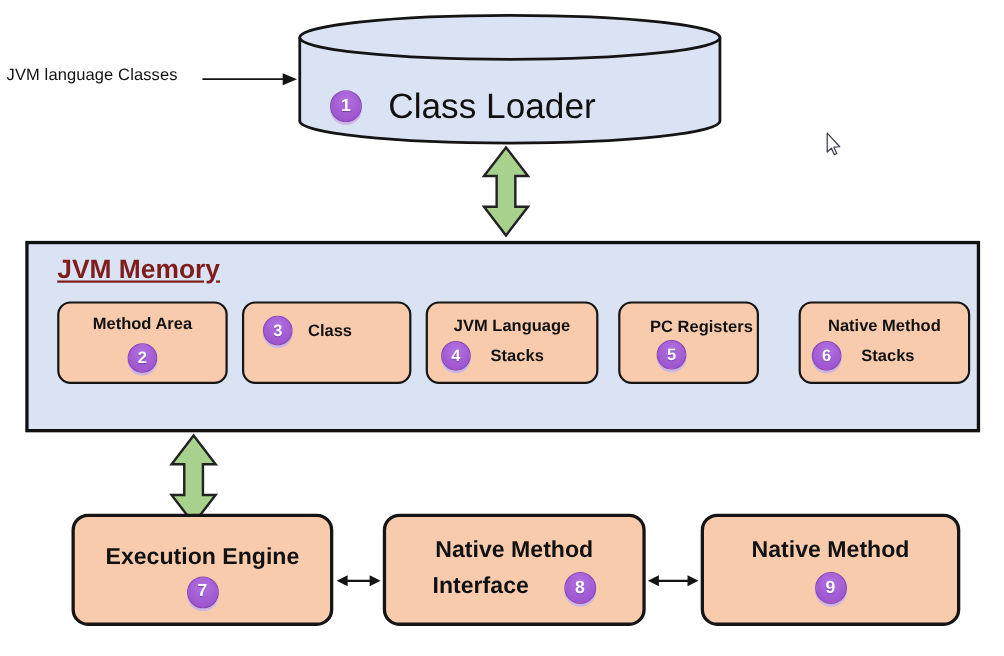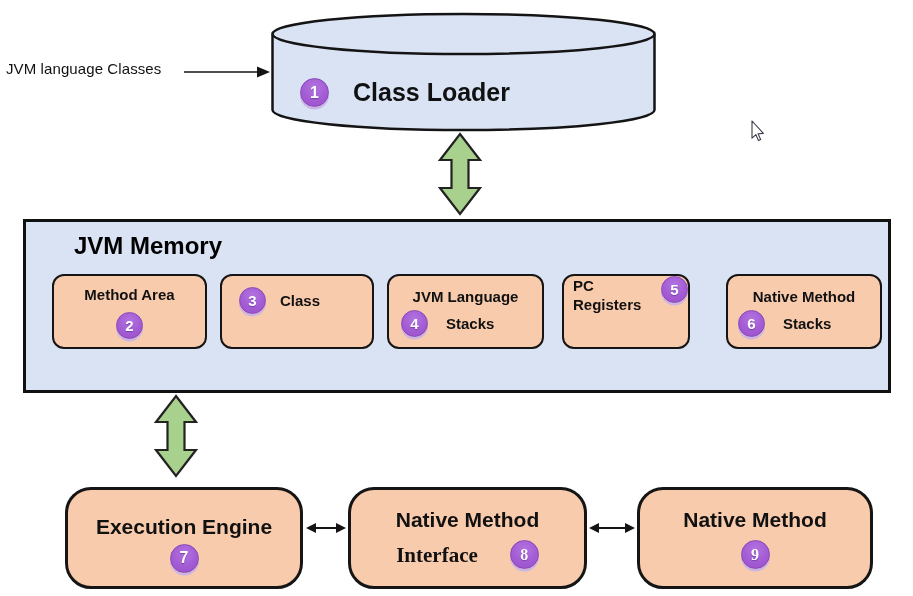--- a/index.html
+++ b/index.html
@@ -25,21 +25,21 @@
   .input-label {
     left: 6px; top: 60px;
     font-size: 15px; font-weight: normal; color: #111;
     letter-spacing: 0.1px;
   }
   .cyl-content {
     left: 300px; top: 78px; width: 320px;
     display: flex; align-items: center; gap: 24px;
   }
   .cyl-title {
-    font-size: 25px; font-weight: bold; color: #111;
+    font-size: 32px; font-weight: normal; color: #111;
   }
 
   
   .badge {
     border-radius: 50%;
     background: radial-gradient(circle at 50% 32%, #b273e0 0%, #a35cd4 55%, #9a4ecb 100%);
     border: 1px solid #8747b5;
     box-shadow: 0 2.5px 0 #cdb4e6;
     color: #ffffff;
     font-weight: bold;
@@ -50,22 +50,22 @@
   .badge-lg { width: 29px; height: 29px; font-size: 16px; }
   .badge-md { width: 27px; height: 27px; font-size: 15px; }
 
   
   .memory-panel {
     left: 23px; top: 219px; width: 868px; height: 174px;
     background: #dae3f3;
     border: 3px solid #111;
   }
   .memory-title {
-    position: absolute; left: 48px; top: 10px;
-    font-size: 24px; font-weight: bold; color: #000000;
+    position: absolute; left: 26px; top: 10px;
+    font-size: 24px; font-weight: bold; color: #7f1d1d; text-decoration: underline;
   }
   .comp {
     position: absolute; top: 52px; height: 75px;
     background: #f8cbad;
     border: 2.5px solid #151515;
     border-radius: 12px;
     font-size: 15px; font-weight: bold; color: #111;
     display: flex;
   }
   .comp .txt { line-height: 19px; }
@@ -73,41 +73,41 @@
   .comp-method { left: 26px; width: 155px;
     flex-direction: column; align-items: center; justify-content: center; gap: 8px; }
   .comp-heap { left: 194px; width: 154px;
     flex-direction: row; align-items: center; gap: 14px;
     padding-left: 17px; padding-bottom: 22px; }
   .comp-stacks { left: 361px; width: 157px;
     flex-direction: column; justify-content: center; gap: 4px; }
   .comp-stacks .line1 { text-align: center; }
   .comp-stacks .line2 { display: flex; align-items: center; gap: 18px; padding-left: 12px; }
   .comp-pc { left: 536px; width: 128px;
-    flex-direction: row; justify-content: center; align-items: flex-start;
-    padding-left: 9px; gap: 2px; }
+    flex-direction: column; justify-content: center; align-items: flex-start;
+    padding-left: 27px; gap: 2px; }
   .comp-pc .badge { margin-left: 6px; }
   .comp-native { left: 700px; width: 156px;
     flex-direction: column; justify-content: center; gap: 4px; }
   .comp-native .line1 { text-align: center; }
   .comp-native .line2 { display: flex; align-items: center; gap: 18px; padding-left: 10px; }
 
   
   .bigbox {
-    position: absolute; top: 487px; height: 102px;
+    position: absolute; top: 467px; height: 102px;
     background: #f8cbad;
     border: 3px solid #151515;
-    border-radius: 26px;
+    border-radius: 15px;
     font-size: 21px; font-weight: bold; color: #111;
     display: flex; flex-direction: column; justify-content: center; align-items: center;
   }
   .box-engine { left: 65px; width: 238px; gap: 4px; padding-top: 10px; }
   .box-nmi { left: 348px; width: 239px; gap: 7px; }
   .box-nml { left: 637px; width: 236px; gap: 7px; }
-  .bigbox .row { display: flex; align-items: center; gap: 32px; font-family: Liberation Serif, serif; }
+  .bigbox .row { display: flex; gap: 32px; }
   .bigbox .txt { line-height: 26px; }
 </style>
 </head>
 <body>
 
 <div class="canvas">
 
   <svg class="layer-svg" viewBox="0 0 913 596">
 
     <g>

